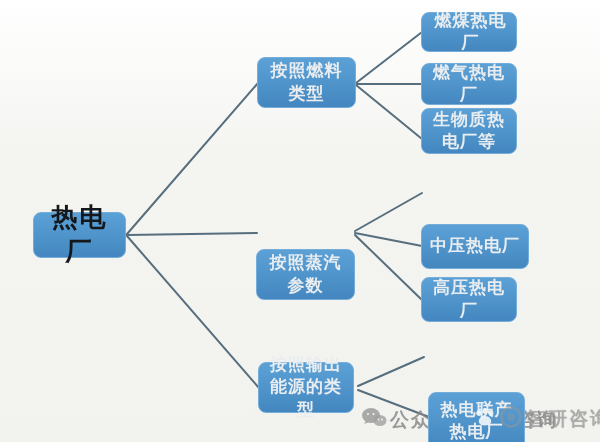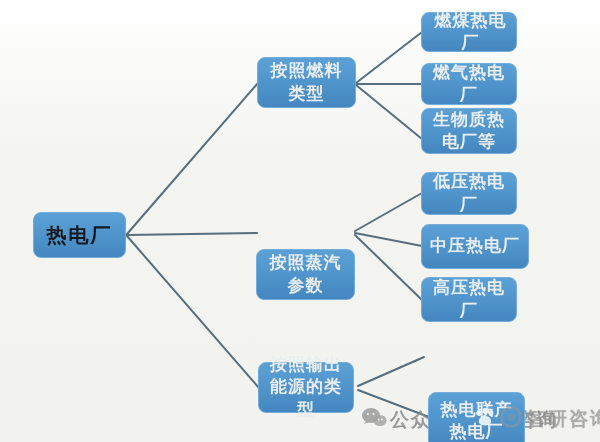--- a/index.html
+++ b/index.html
@@ -29,21 +29,21 @@
     color: #e9edf0;
     font-size: 17px;
     font-weight: 600;
     line-height: 1.3;
     padding: 2px 5px;
     z-index: 2;
     letter-spacing: 1px;
   }
   .node.root {
     color: #14171c;
-    font-size: 20px;
+    font-size: 26px;
     font-weight: 700;
     letter-spacing: 2px;
   }
   
   .n-root { left: 33px;  top: 212px; width: 93px;  height: 46px; }
   .n-b1   { left: 257px; top: 57px;  width: 99px;  height: 51px; }
   .n-b2   { left: 256px; top: 215px; width: 99px;  height: 51px; margin-top: 34px; }
   .n-b3   { left: 258px; top: 362px; width: 96px; height: 51px; }
   .n-l1   { left: 421px; top: 12px;  width: 96px;  height: 40px; padding-left: 8px; }
   .n-l2   { left: 421px; top: 63px;  width: 96px;  height: 42px; }
@@ -136,23 +136,20 @@
 
   <div class="node n-l1">
     <span>燃煤热电厂</span>
   </div>
   <div class="node n-l2">
     <span>燃气热电厂</span>
   </div>
   <div class="node n-l3">
     <span>生物质热电厂等</span>
   </div>
-  <div class="node n-l4">
-    <span>低压热电厂</span>
-  </div>
   <div class="node n-l5">
     <span>中压热电厂</span>
   </div>
   <div class="node n-l6">
     <span>高压热电厂</span>
   </div>
   <div class="node n-l8">
     <span>热电联产热电厂</span>
   </div>
 

